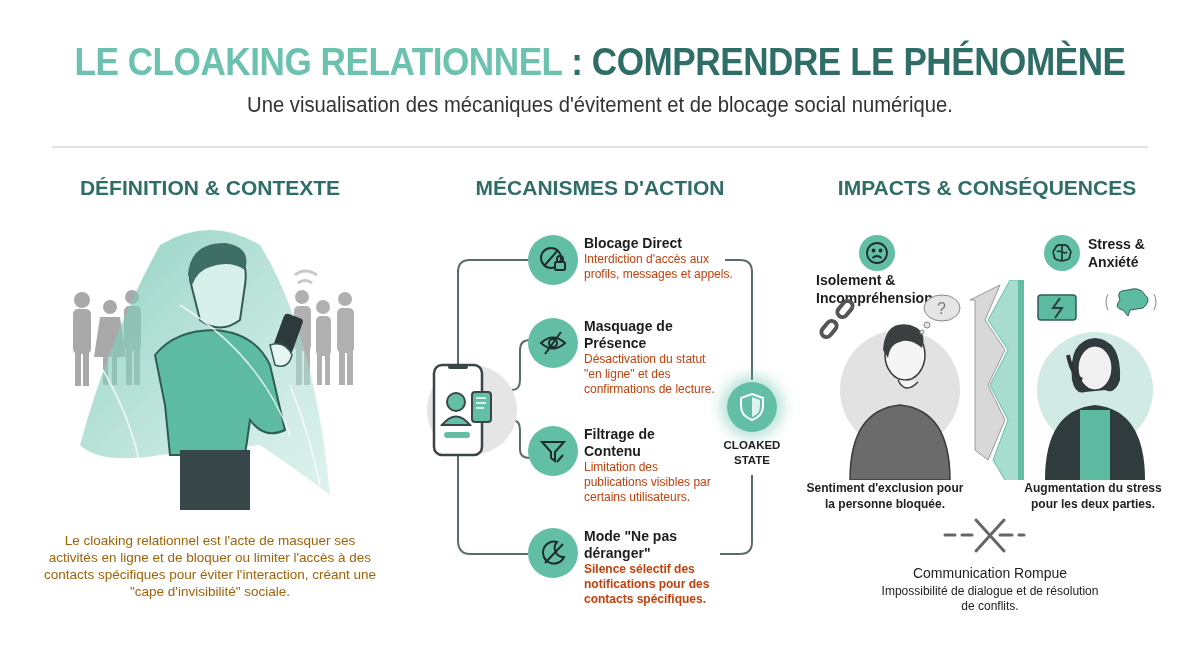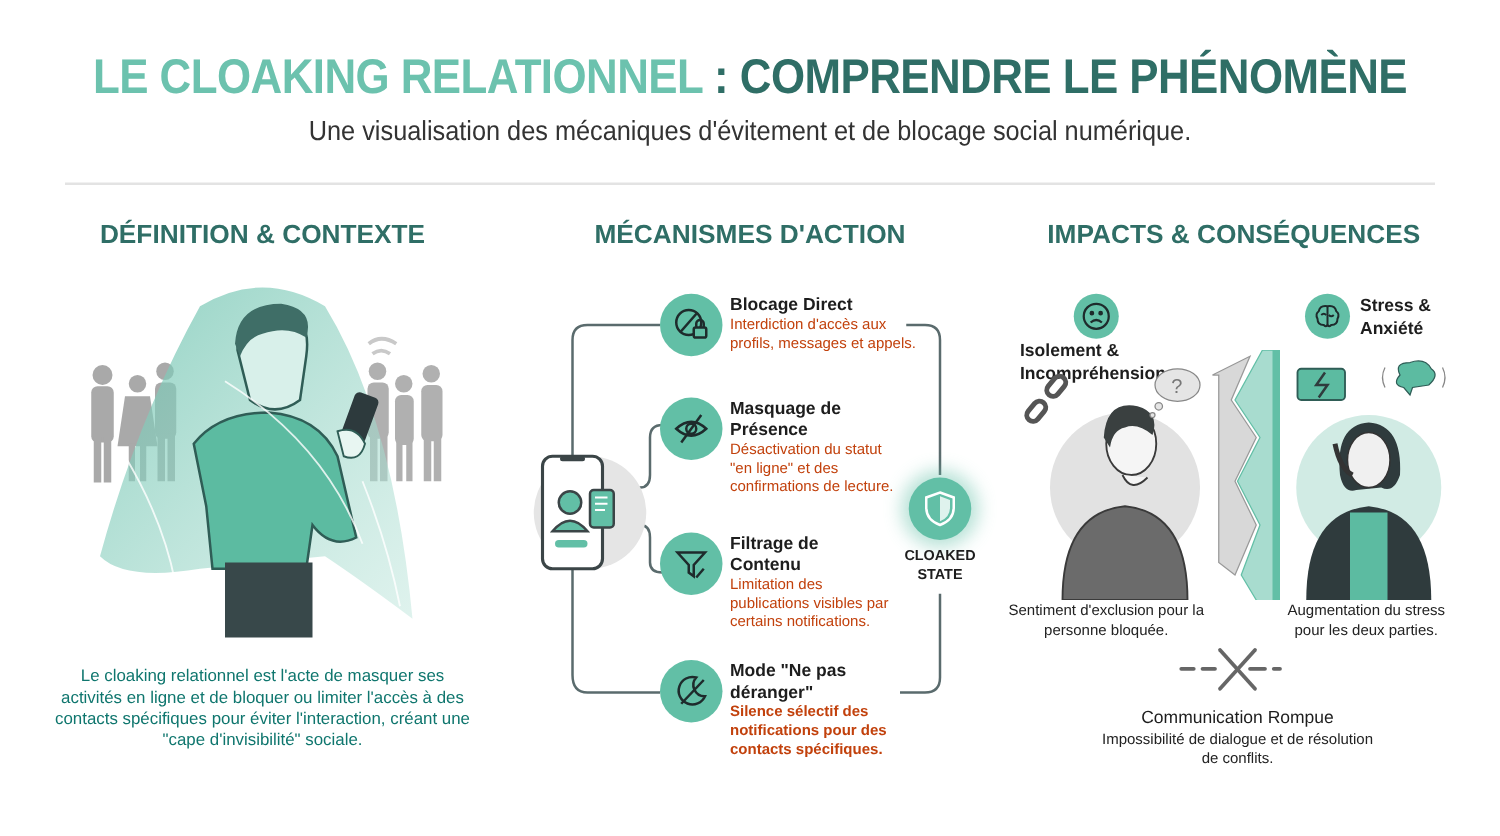--- a/index.html
+++ b/index.html
@@ -21,21 +21,21 @@
   .divider { position: absolute; left: 52px; top: 146px; width: 1096px; height: 2px; background: #e3e3e3; }
 
   .section-title {
     position: absolute; top: 176px; font-size: 21px; font-weight: 700; color: #2f6e66;
     text-align: center;
   }
 
   
   .def-text {
     position: absolute; left: 40px; top: 532px; width: 340px; text-align: center;
-    font-size: 13.5px; line-height: 17px; color: #0f766e;
+    font-size: 13.5px; line-height: 17px; color: #a16207;
   }
 
   
   .mech-item { position: absolute; left: 528px; width: 240px; }
   .mech-circle {
     position: absolute; left: 0; top: 0; width: 50px; height: 50px; border-radius: 50%;
     background: #62bfa6; display: flex; align-items: center; justify-content: center;
   }
   .mech-text { position: absolute; left: 56px; top: 0; width: 180px; }
   .mech-title { font-size: 14px; font-weight: 700; color: #1d1d1d; line-height: 17px; }
@@ -46,21 +46,21 @@
     font-size: 11.5px; font-weight: 700; color: #1d1d1d; line-height: 15px;
   }
 
   
   .impact-head { position: absolute; display: flex; align-items: center; }
   .impact-circle {
     width: 36px; height: 36px; border-radius: 50%; background: #62bfa6;
     display: flex; align-items: center; justify-content: center; margin-right: 8px;
   }
   .impact-title { font-size: 14px; font-weight: 700; color: #1d1d1d; line-height: 18px; }
-  .impact-caption { position: absolute; text-align: center; font-size: 12px; color: #222; line-height: 16px; }
+  .impact-caption { position: absolute; text-align: center; font-size: 12px; color: #222; line-height: 16px; font-weight: bold; }
   .comm-title { position: absolute; left: 880px; top: 565px; width: 220px; text-align: center; font-size: 14px; font-weight: 400; color: #1d1d1d; }
   .comm-desc { position: absolute; left: 880px; top: 584px; width: 220px; text-align: center; font-size: 12px; color: #222; line-height: 15px; }
 </style>
 </head>
 <body>
 
 <div class="title">
   <span class="t1">LE CLOAKING RELATIONNEL</span><span class="t2"> : </span><span class="t2">COMPRENDRE LE PHÉNOMÈNE</span>
 </div>
 <div class="subtitle">Une visualisation des mécaniques d'évitement et de blocage social numérique.</div>
@@ -177,21 +177,21 @@
 
 <div class="mech-item" style="top:426px;">
   <div class="mech-circle">
     <svg width="32" height="32" viewBox="0 0 32 32" fill="none" stroke="#1e2b2c" stroke-width="2">
       <path d="M5 7 H27 L18 17 V26 L14 23 V17 Z"></path>
         <line x1="20" y1="27" x2="26" y2="20"></line>
     </svg>
   </div>
   <div class="mech-text">
     <div class="mech-title" style="width:90px;">Filtrage de Contenu</div>
-    <div class="mech-desc" style="width:140px;">Limitation des publications visibles par certains notifications.</div>
+    <div class="mech-desc" style="width:140px;">Limitation des publications visibles par certains utilisateurs.</div>
   </div>
 </div>
 
 <div class="mech-item" style="top:528px;">
   <div class="mech-circle">
     <svg width="32" height="32" viewBox="0 0 32 32" fill="none" stroke="#1e2b2c" stroke-width="2">
       <path d="M20 5 A11 11 0 1 0 27 20 A9 9 0 0 1 20 5 Z"></path>
         <line x1="26" y1="7" x2="8" y2="26"></line>
     </svg>
   </div>

